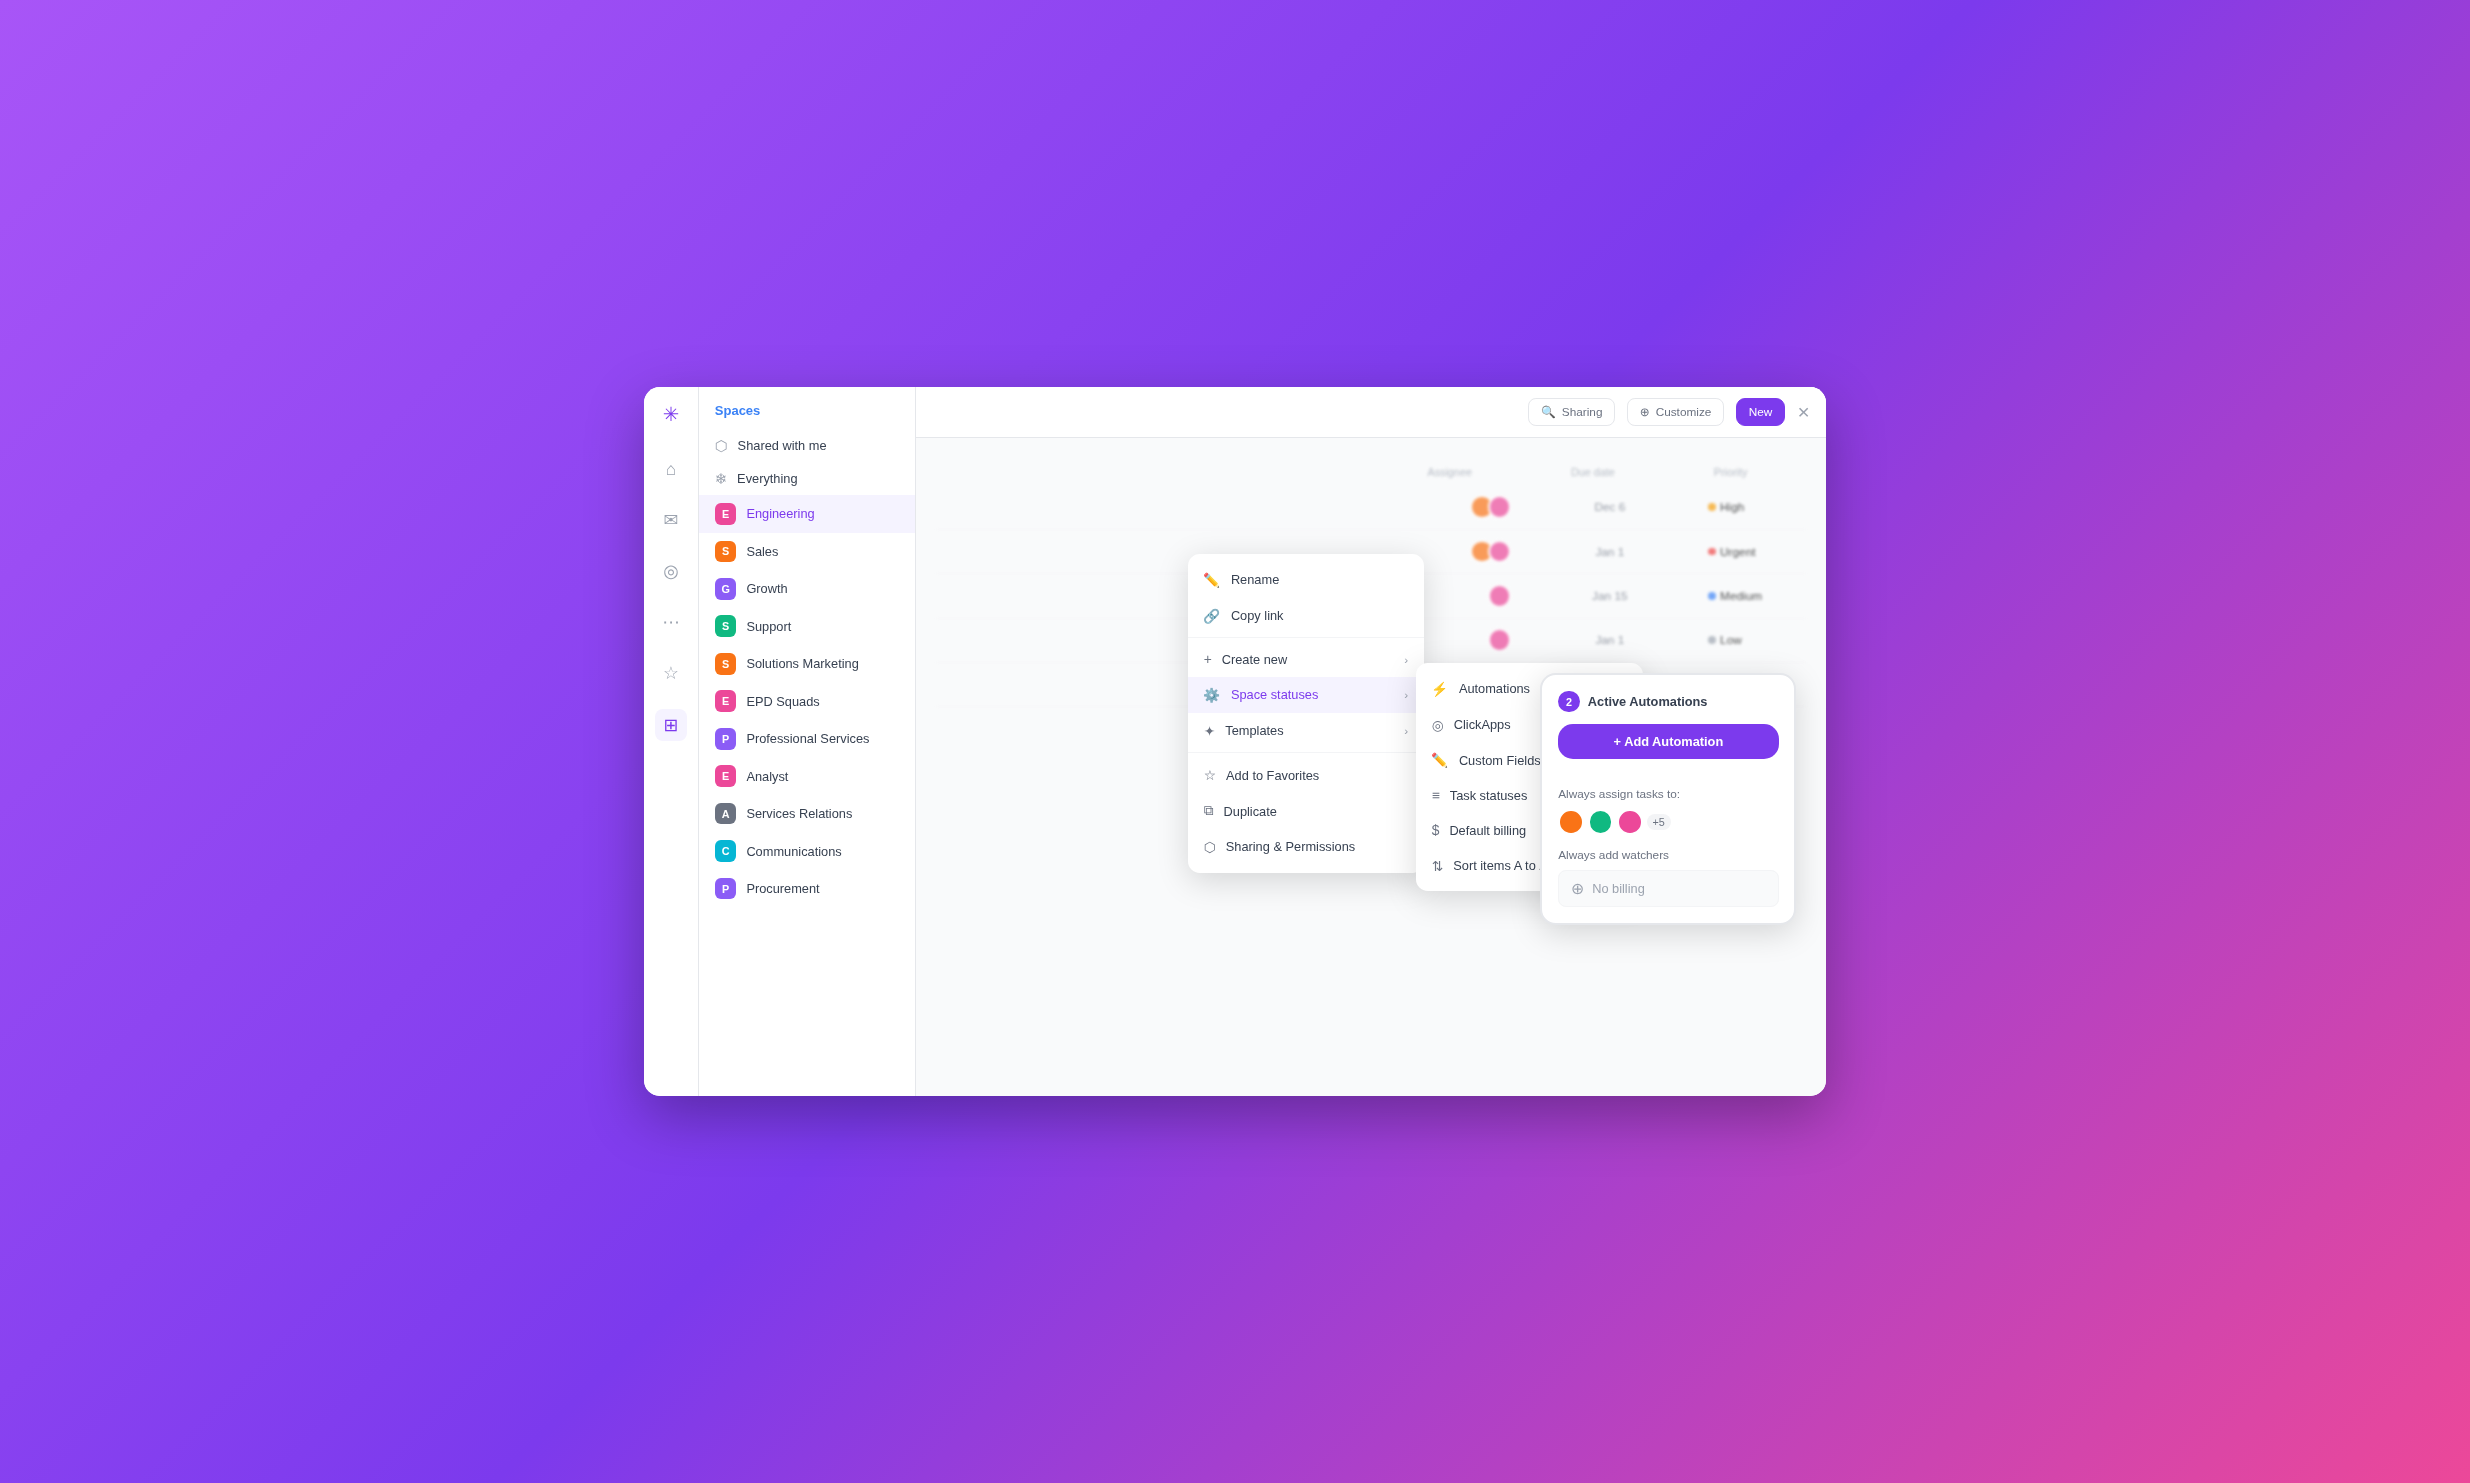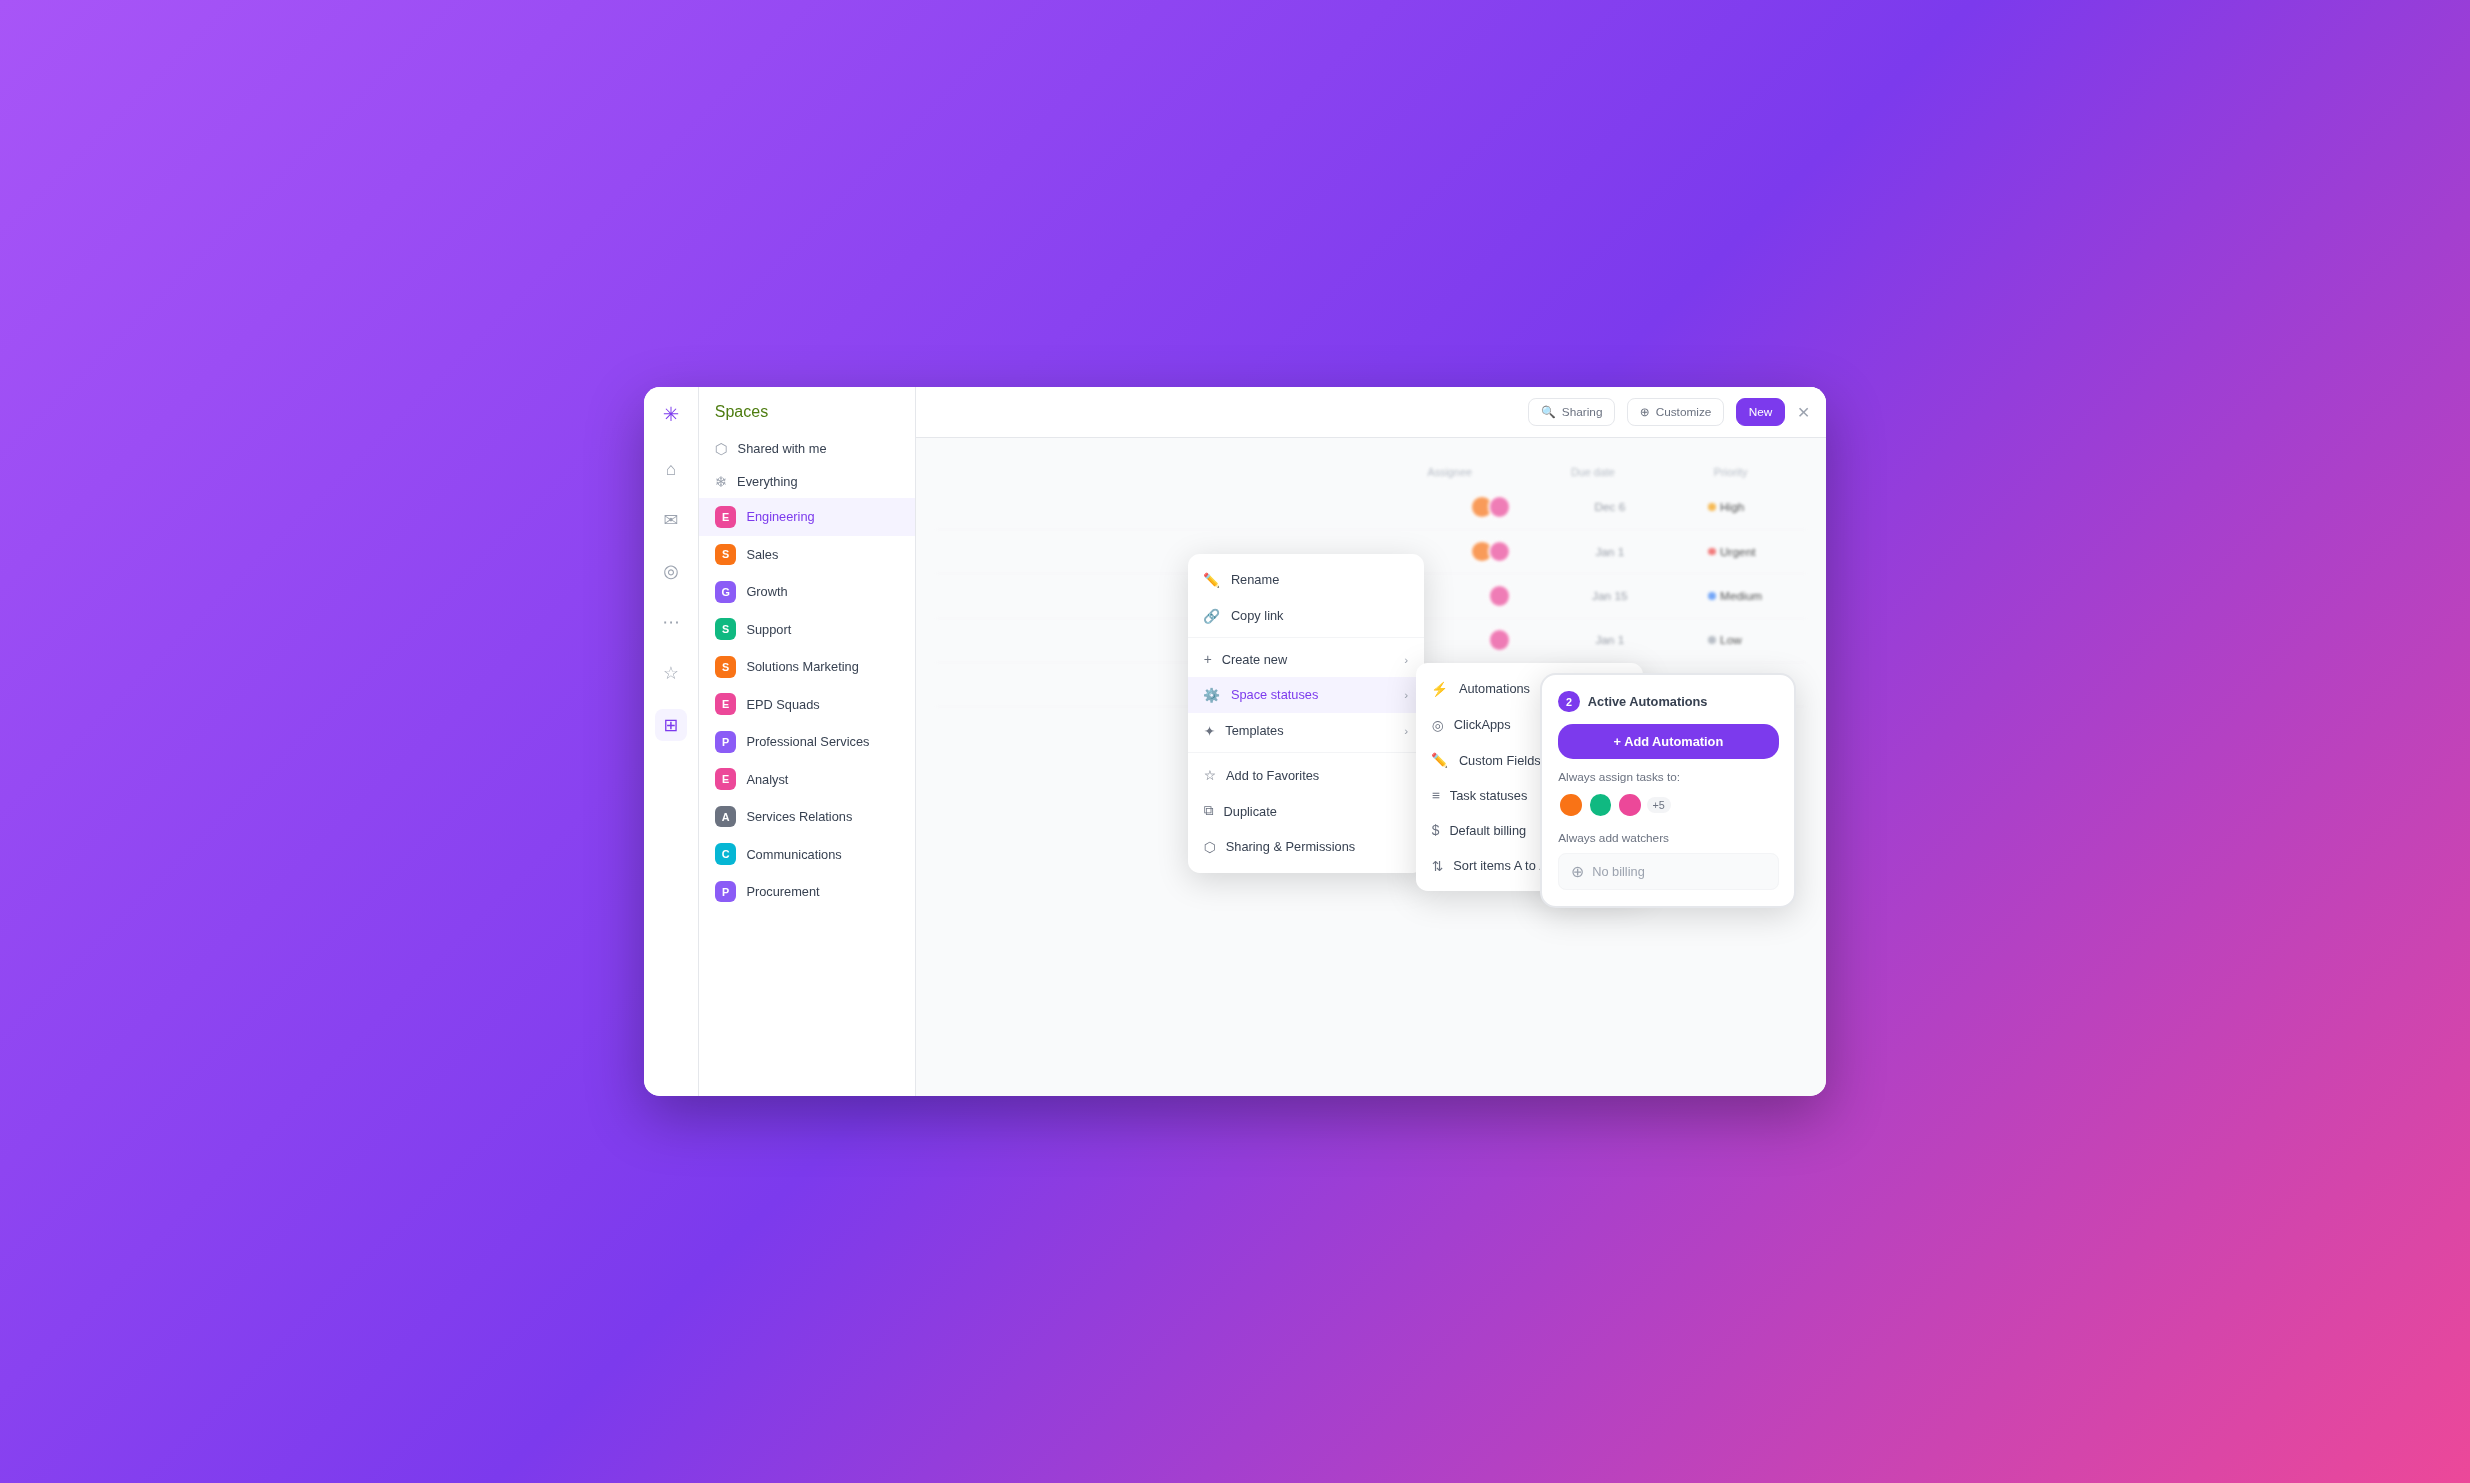--- a/index.html
+++ b/index.html
@@ -56,23 +56,23 @@
       width: 217px;
       background: #ffffff;
       border-right: 1px solid #e5e7eb;
       display: flex;
       flex-direction: column;
       padding: 15.8px 0;
       overflow-y: auto;
       z-index: 10;
     }
     .left-sidebar .spaces-title {
-      font-size: 16px;
-      font-weight: 400;
-      color: #4d7c0f;
+      font-size: 13px;
+      font-weight: 700;
+      color: #3b82f6;
       padding: 0 15.8px 11.8px;
     }
     .sidebar-item {
       display: flex;
       align-items: center;
       gap: 9.9px;
       padding: 7.9px 15.8px;
       cursor: pointer;
       font-size: 12.8px;
       color: #374151;
@@ -254,21 +254,21 @@
       border: none;
       border-radius: 15px;
       padding: 9.9px;
       font-size: 12.8px;
       font-weight: 600;
       cursor: pointer;
       display: flex;
       align-items: center;
       justify-content: center;
       gap: 5.9px;
-      margin-bottom: 11px;
+      margin-bottom: 28px;
     }
     .panel-label {
       font-size: 11.8px;
       color: #6b7280;
       margin-bottom: 7.9px;
     }
     .watcher-avatars {
       display: flex;
       align-items: center;
       gap: 3.9px;

